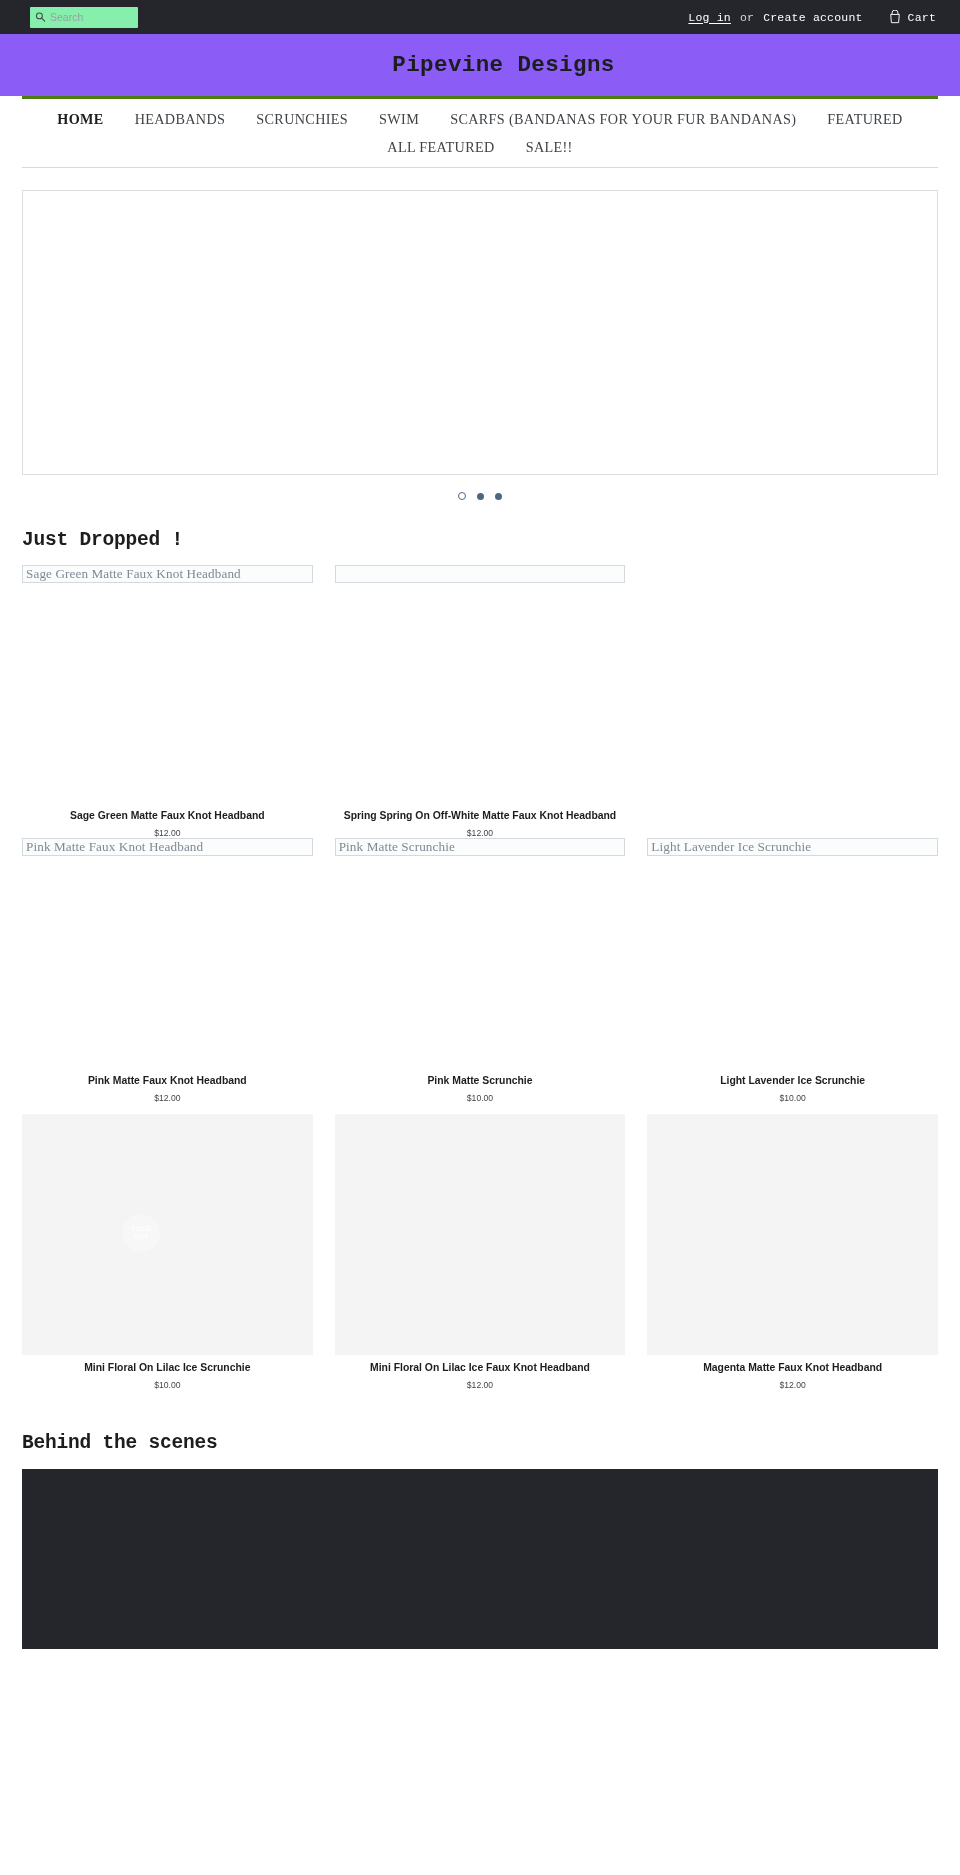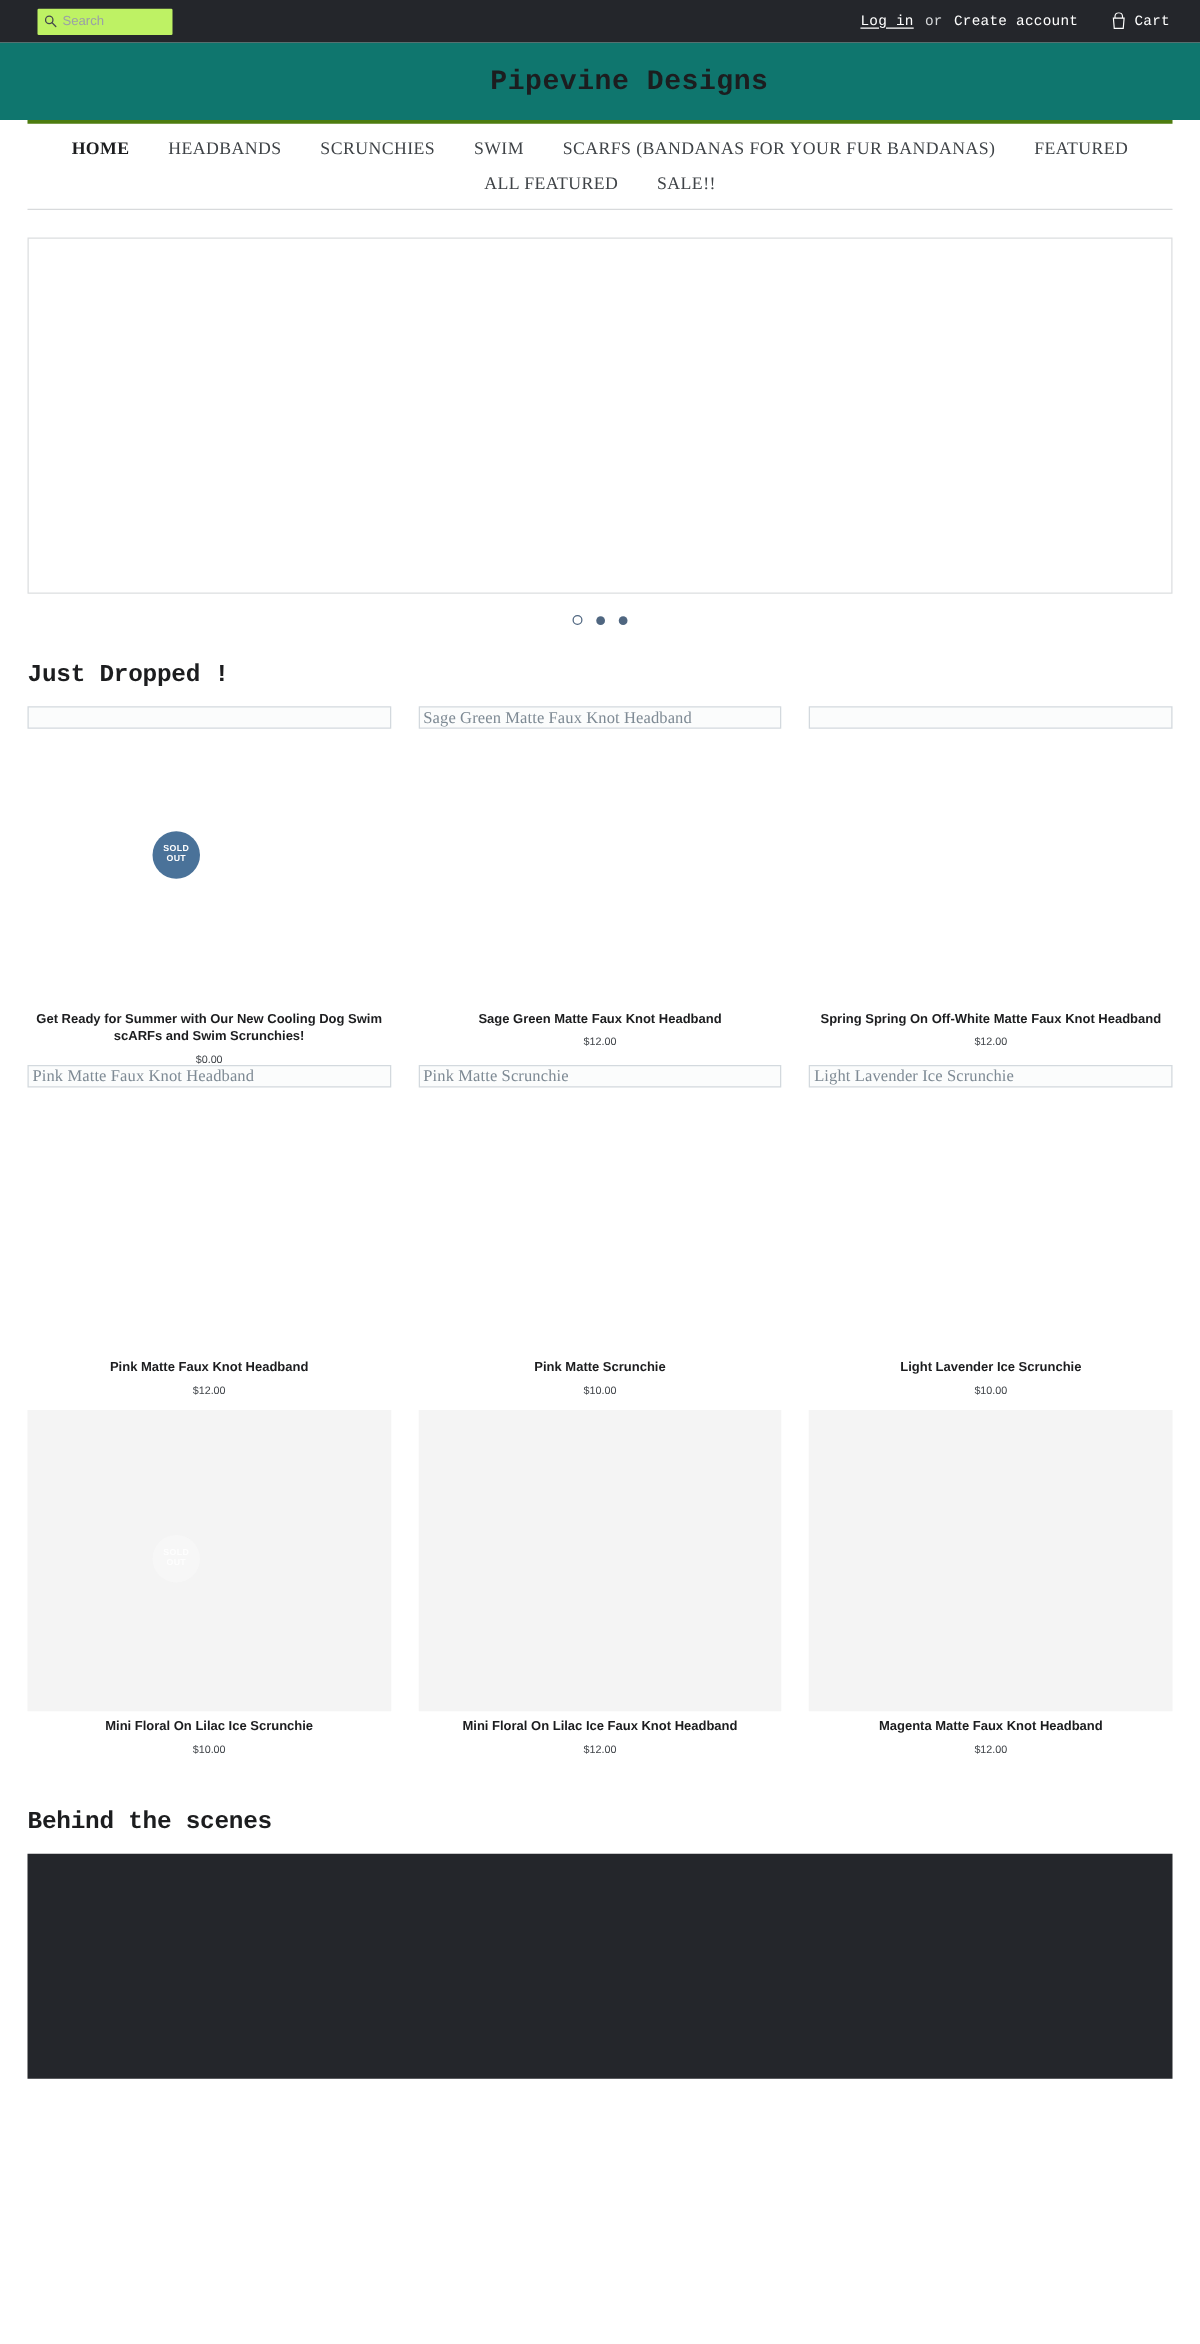--- a/index.html
+++ b/index.html
@@ -22,21 +22,21 @@
   }
   .search-wrap {
     position: relative;
     width: 108px;
     height: 21px;
     margin-left: 6px;
   }
   .search-box {
     width: 108px;
     height: 21px;
-    background: #bef264;
+    background: #86efac;
     border: none;
     border-radius: 1px;
     font-family: "Liberation Sans", sans-serif;
     font-size: 10.5px;
     color: #6b7177;
     padding: 0 4px 0 20px;
     outline: none;
   }
   .search-box::placeholder { color: #9aa0a6; }
   .search-glyph {
@@ -66,21 +66,21 @@
     margin-left: 26px;
   }
   .cart-glyph { display: block; width: 12px; height: 14px; }
 
   
   .logo-bar {
     height: 62px;
     display: flex;
     align-items: center;
     justify-content: center;
-    background: #0f766e;
+    background: #8b5cf6;
     padding-left: 47px;
   }
   .site-logo {
     font-family: "Liberation Mono", monospace;
     font-size: 22.5px;
     font-weight: bold;
     color: #1c1d1f;
     letter-spacing: 0.4px;
     text-decoration: none;
   }
@@ -291,33 +291,20 @@
 <div class="hero-dots">
   <span class="dot active"></span>
   <span class="dot"></span>
   <span class="dot"></span>
 </div>
 
 <h2 class="section-title">Just Dropped !</h2>
 
 <div class="grid row-a">
 
-  <div class="card">
-    <div class="card-media">
-      <div class="broken-img">
-        <span class="alt"></span>
-      </div>
-      <div class="sold-badge">
-        <span>SOLD</span>
-        <span>OUT</span>
-      </div>
-    </div>
-    <div class="card-title">Get Ready for Summer with Our New Cooling Dog Swim scARFs and Swim Scrunchies!</div>
-    <div class="card-price">$0.00</div>
-  </div>
 
   <div class="card">
     <div class="card-media">
       <div class="broken-img">
         <span class="alt">Sage Green Matte Faux Knot Headband</span>
       </div>
     </div>
     <div class="card-title">Sage Green Matte Faux Knot Headband</div>
     <div class="card-price">$12.00</div>
   </div>

